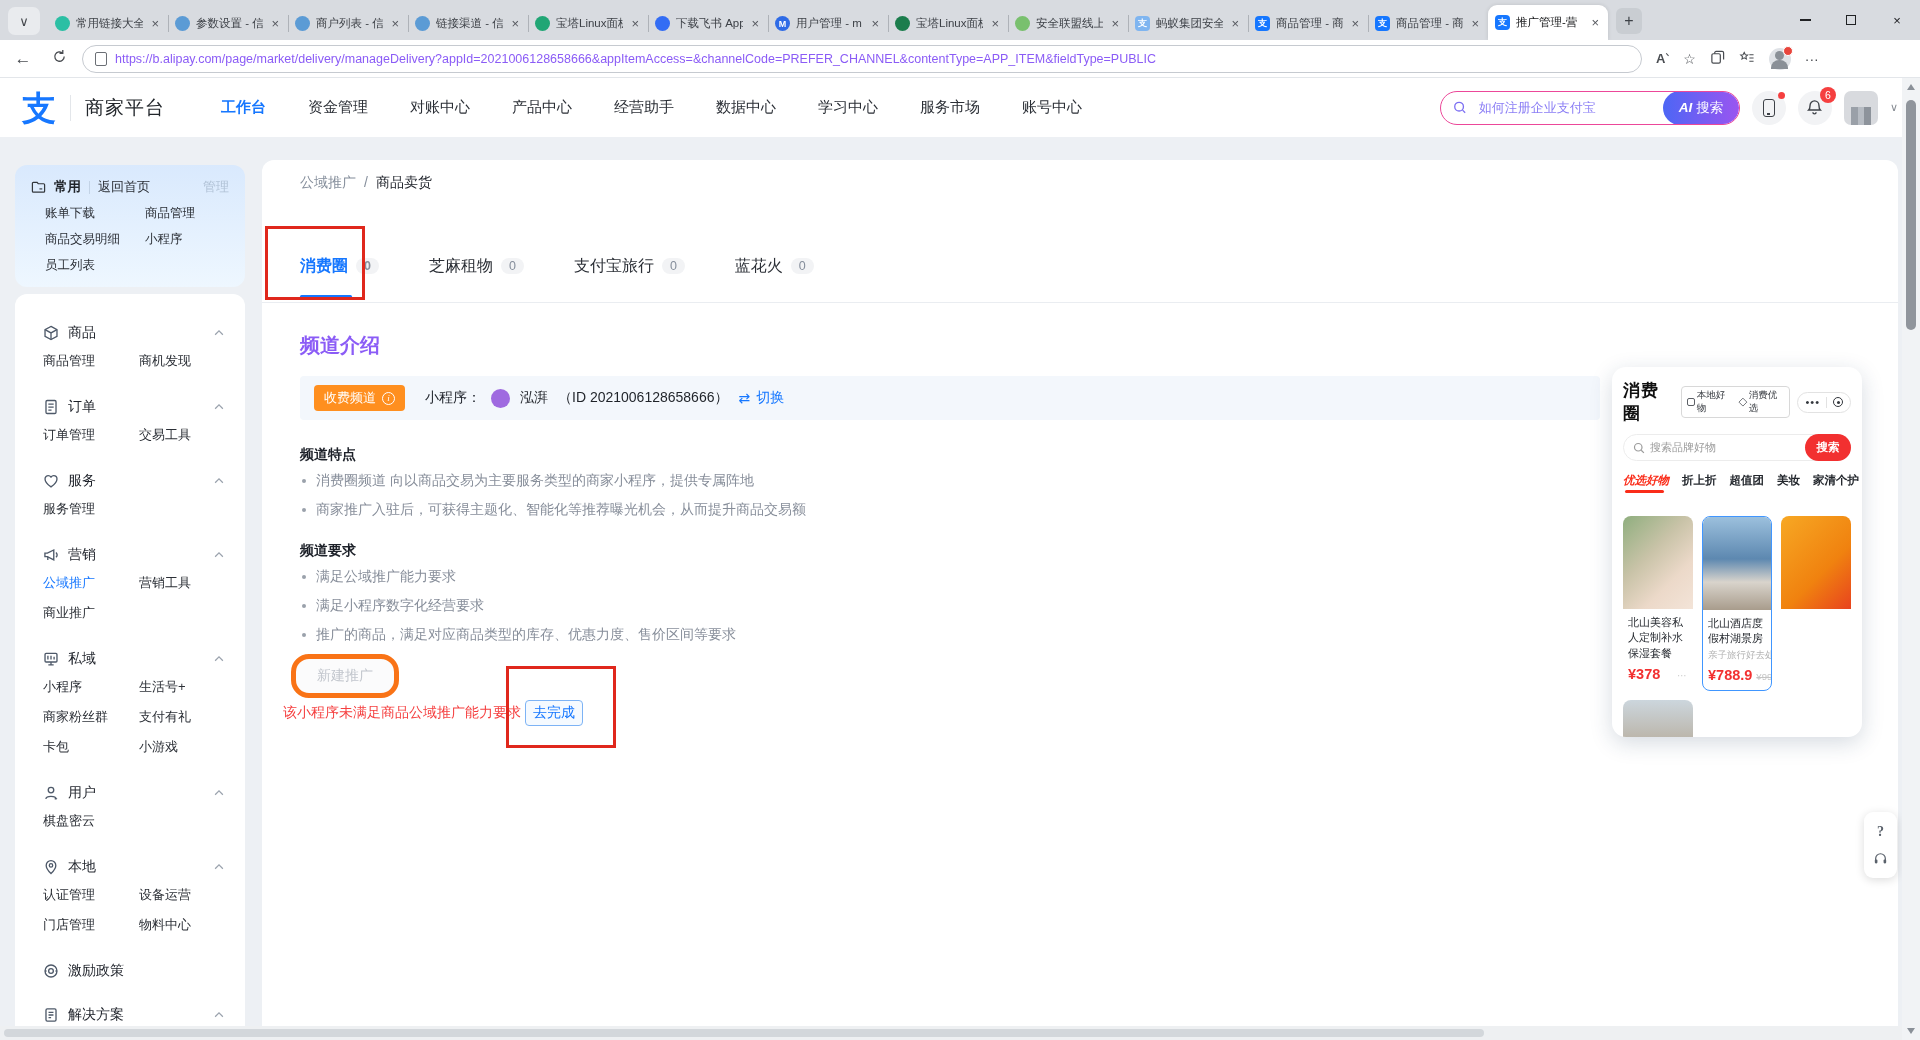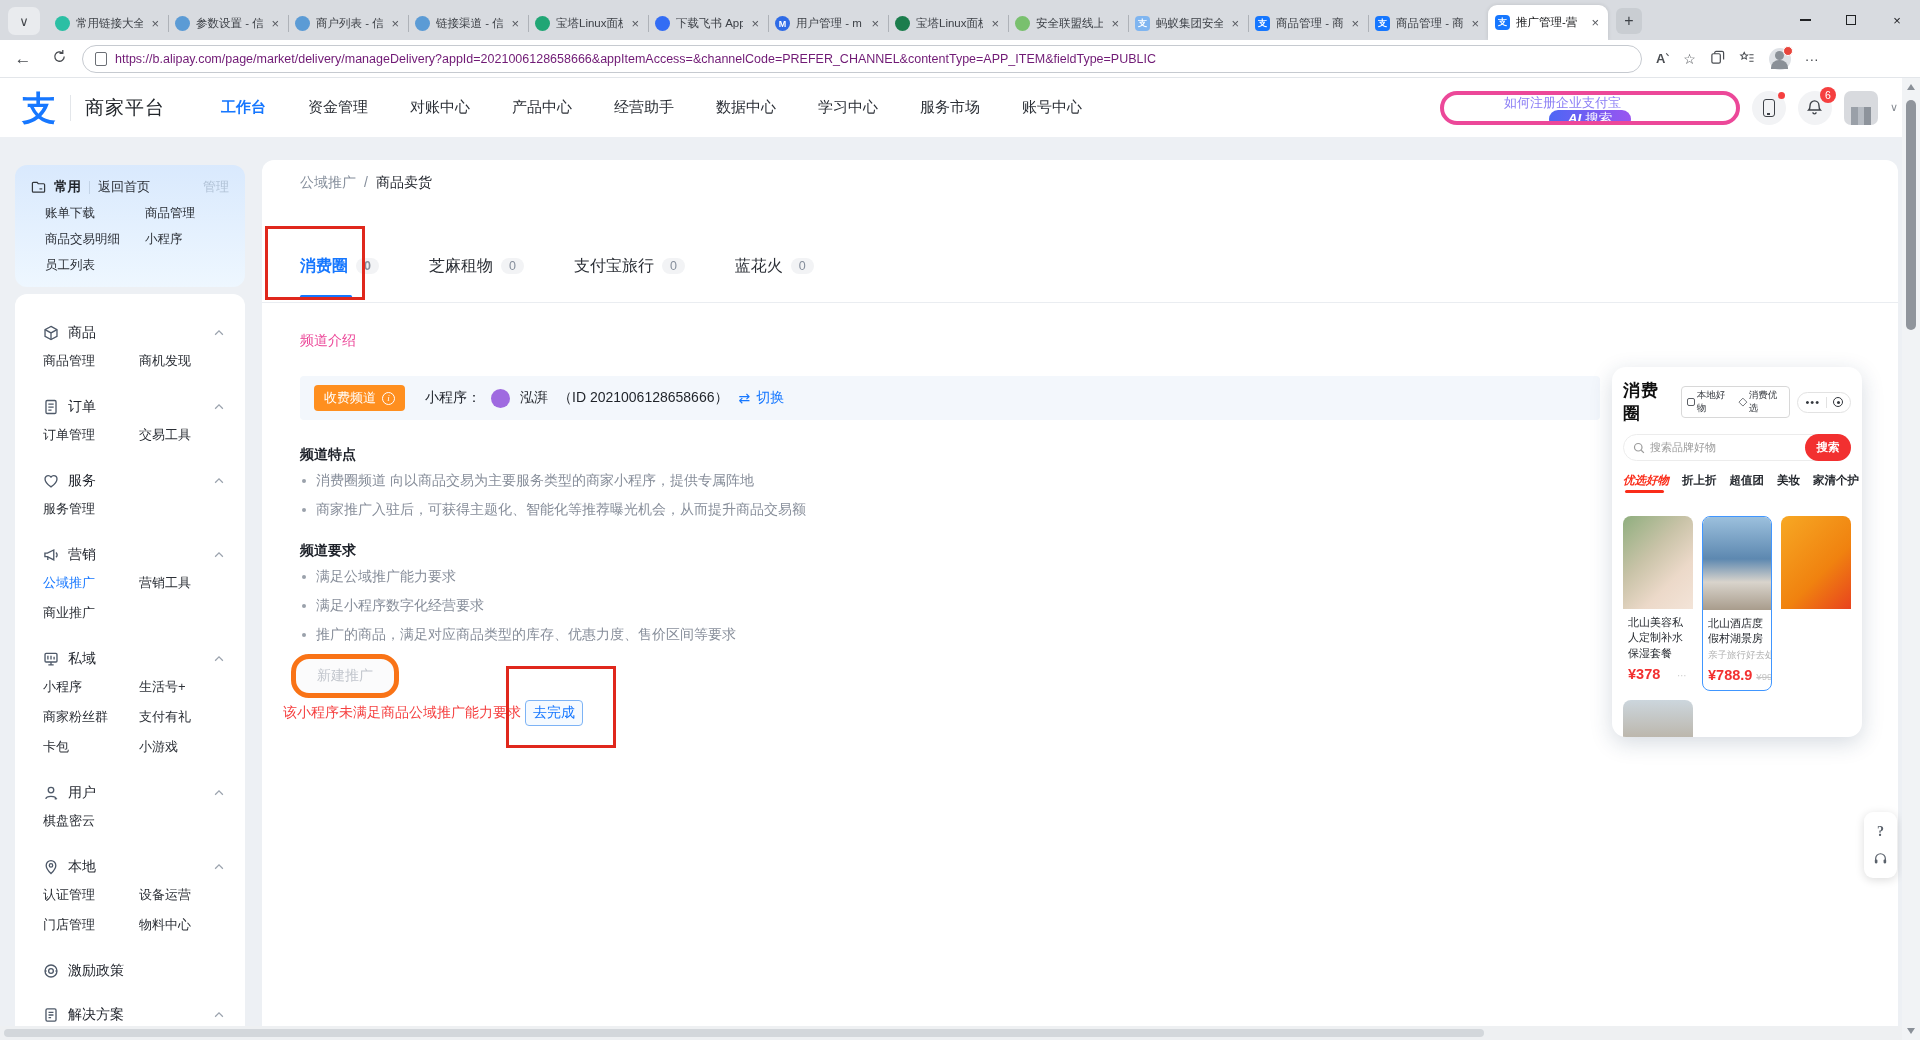--- a/index.html
+++ b/index.html
@@ -20,38 +20,38 @@
   #win-controls { position:absolute; right:0; top:0; height:40px; display:flex; }
   .winbtn { width:46px; height:40px; display:flex; align-items:center; justify-content:center; color:#202124; font-size:13px; }
   .glyph-min { width:11px; height:1.4px; background:#202124; display:inline-block; }
   .glyph-restore { width:10px; height:10px; border:1.4px solid #202124; display:inline-block; }
 
   
   #toolbar { position:absolute; left:0; top:40px; width:1920px; height:38px; background:#ffffff; border-bottom:1px solid #e3e6ea; display:flex; align-items:center; padding:0 10px; gap:10px; }
   .navicon { color:#4a4d52; font-size:17px; width:26px; text-align:center; }
   #urlpill { flex:0 0 1560px; height:28px; border:1px solid #c6cad0; border-radius:15px; display:flex; align-items:center; padding:0 12px; gap:8px; background:#fff; }
   #urlpill .pageicon { width:12px; height:14px; border:1.3px solid #6b6f75; border-radius:2px; position:relative; }
-  #url-text { font-size:12.5px; color:#701a75; white-space:nowrap; overflow:hidden; }
+  #url-text { font-size:12.5px; color:#8b5cf6; white-space:nowrap; overflow:hidden; }
   .tb-right { display:flex; align-items:center; gap:14px; color:#4a4d52; font-size:14px; margin-left:4px; }
   .readaloud { font-size:13px; font-weight:bold; }
   .readaloud i { font-style:normal; font-size:9px; vertical-align:top; }
   .tb-avatar { width:22px; height:22px; border-radius:50%; background:#dfe2e6; position:relative; display:flex; align-items:center; justify-content:center; }
   .tb-avatar::after { content:""; position:absolute; right:-2px; top:-2px; width:8px; height:8px; border-radius:50%; background:#e8453c; border:1.5px solid #fff; }
   .person { width:9px; height:9px; border-radius:50%; background:#8a9097; position:relative; top:-3px; }
   .person::after { content:""; position:absolute; top:9px; left:-4px; width:17px; height:9px; border-radius:8px 8px 0 0; background:#8a9097; }
 
   
   #appheader { position:absolute; left:0; top:78px; width:1920px; height:59px; background:#fff; display:flex; align-items:center; padding:0 22px; }
   .logo-glyph { font-size:34px; font-weight:bold; color:#1677ff; line-height:1; }
   .logo-sep { width:1px; height:26px; background:#e3e6ea; margin:0 14px; }
   .brand { font-size:19px; color:#22262b; letter-spacing:1px; }
   #main-nav { display:flex; gap:42px; margin-left:56px; font-size:15px; color:#2b2f36; }
   #main-nav .nav-item.active { color:#1677ff; font-weight:bold; }
   #hdr-right { position:absolute; right:22px; top:0; height:59px; display:flex; align-items:center; gap:12px; }
-  #ai-search { width:300px; height:34px; border:4px solid #ec4899; border-radius:17px; display:flex; align-items:center; overflow:hidden; background:#fff;flex-direction:column; }
+  #ai-search { width:300px; height:34px; border:1px solid #ec4899; border-radius:17px; display:flex; align-items:center; overflow:hidden; background:#fff; }
   #ai-search input { flex:1; border:none; outline:none; padding:0 8px 0 12px; font-size:13px; color:#7b6ef2; font-family:inherit; }
   #ai-search input::placeholder { color:#8b7ef5; }
   #ai-btn { width:82px; height:34px; border:none; background:linear-gradient(90deg,#4d66f5,#9a55f0); color:#fff; font-size:13.5px; display:flex; align-items:center; justify-content:center; gap:4px; border-radius:17px; }
   #ai-btn b { font-style:italic; }
   .hdr-circle { width:34px; height:34px; border-radius:50%; background:#f2f3f5; position:relative; display:flex; align-items:center; justify-content:center; }
   .dot-red { position:absolute; top:1px; right:1px; width:7px; height:7px; border-radius:50%; background:#f53f3f; }
   .badge-count { position:absolute; top:-4px; right:-4px; min-width:16px; height:16px; border-radius:8px; background:#f53f3f; color:#fff; font-size:10.5px; display:flex; align-items:center; justify-content:center; padding:0 3px; }
   .phone-glyph { width:12px; height:18px; border:1.5px solid #3d4147; border-radius:3px; position:relative; }
   .phone-glyph::after { content:""; position:absolute; bottom:1px; left:3px; width:3px; height:1.5px; background:#3d4147; }
   .hdr-avatar { width:34px; height:34px; border-radius:7px; background:#d8dade; display:flex; align-items:flex-end; justify-content:center; overflow:hidden; }
@@ -78,21 +78,21 @@
   
   #maincard { position:absolute; left:262px; top:160px; width:1636px; height:880px; background:#fff; border-radius:12px; }
   #breadcrumb { position:absolute; left:38px; top:14px; font-size:14px; color:#868f9c; display:flex; gap:8px; }
   #breadcrumb .bc-last { color:#1d2129; }
   #main-tabs { position:absolute; left:38px; top:90px; display:flex; gap:50px; height:52px; }
   .mtab { display:flex; align-items:flex-start; gap:8px; font-size:16px; color:#2b2f36; position:relative; padding-top:6px; }
   .mtab .cnt { background:#f2f3f5; color:#868f9c; font-size:12.5px; border-radius:9px; padding:1px 8px; margin-top:2px; }
   .mtab.active { color:#1677ff; font-weight:bold; }
   .mtab.active::after { content:""; position:absolute; left:0; bottom:4px; width:52px; height:3px; border-radius:2px; background:#1677ff; }
   .card-divider { position:absolute; top:142px; left:0; width:100%; height:1px; background:#eaedf1; }
-  #intro-title { position:absolute; left:38px; top:172px; font-size:14px; font-weight:400; color:#ec4899; }
+  #intro-title { position:absolute; left:38px; top:172px; font-size:20px; font-weight:700; color:#8b5cf6; }
   #info-bar { position:absolute; left:38px; top:216px; width:1300px; height:44px; background:#f3f7fc; border-radius:4px; display:flex; align-items:center; padding:0 14px; gap:10px; font-size:14px; }
   #fee-badge { background:#ff8f1f; color:#fff; font-size:13px; border-radius:4px; padding:4px 10px; display:flex; align-items:center; gap:6px; }
   .i-circle { width:13px; height:13px; border:1.2px solid #fff; border-radius:50%; font-size:9px; display:flex; align-items:center; justify-content:center; font-style:italic; font-family:"Liberation Serif",serif; }
   #miniapp-label { margin-left:10px; color:#1d2129; }
   .mini-avatar { width:19px; height:19px; border-radius:50%; background:#9f6ae0; display:inline-block; }
   .switch-wrap { color:#1677ff; display:flex; gap:6px; align-items:center; }
   .feat-title { position:absolute; left:38px; font-size:14px; font-weight:bold; color:#1d2129; }
   .dotlist { position:absolute; left:38px; list-style:none; font-size:14px; color:#878e9a; }
   .dotlist li { position:relative; padding-left:16px; line-height:29px; white-space:nowrap; }
   .dotlist li::before { content:""; position:absolute; left:2px; top:13px; width:4px; height:4px; border-radius:50%; background:#9aa1ab; }

